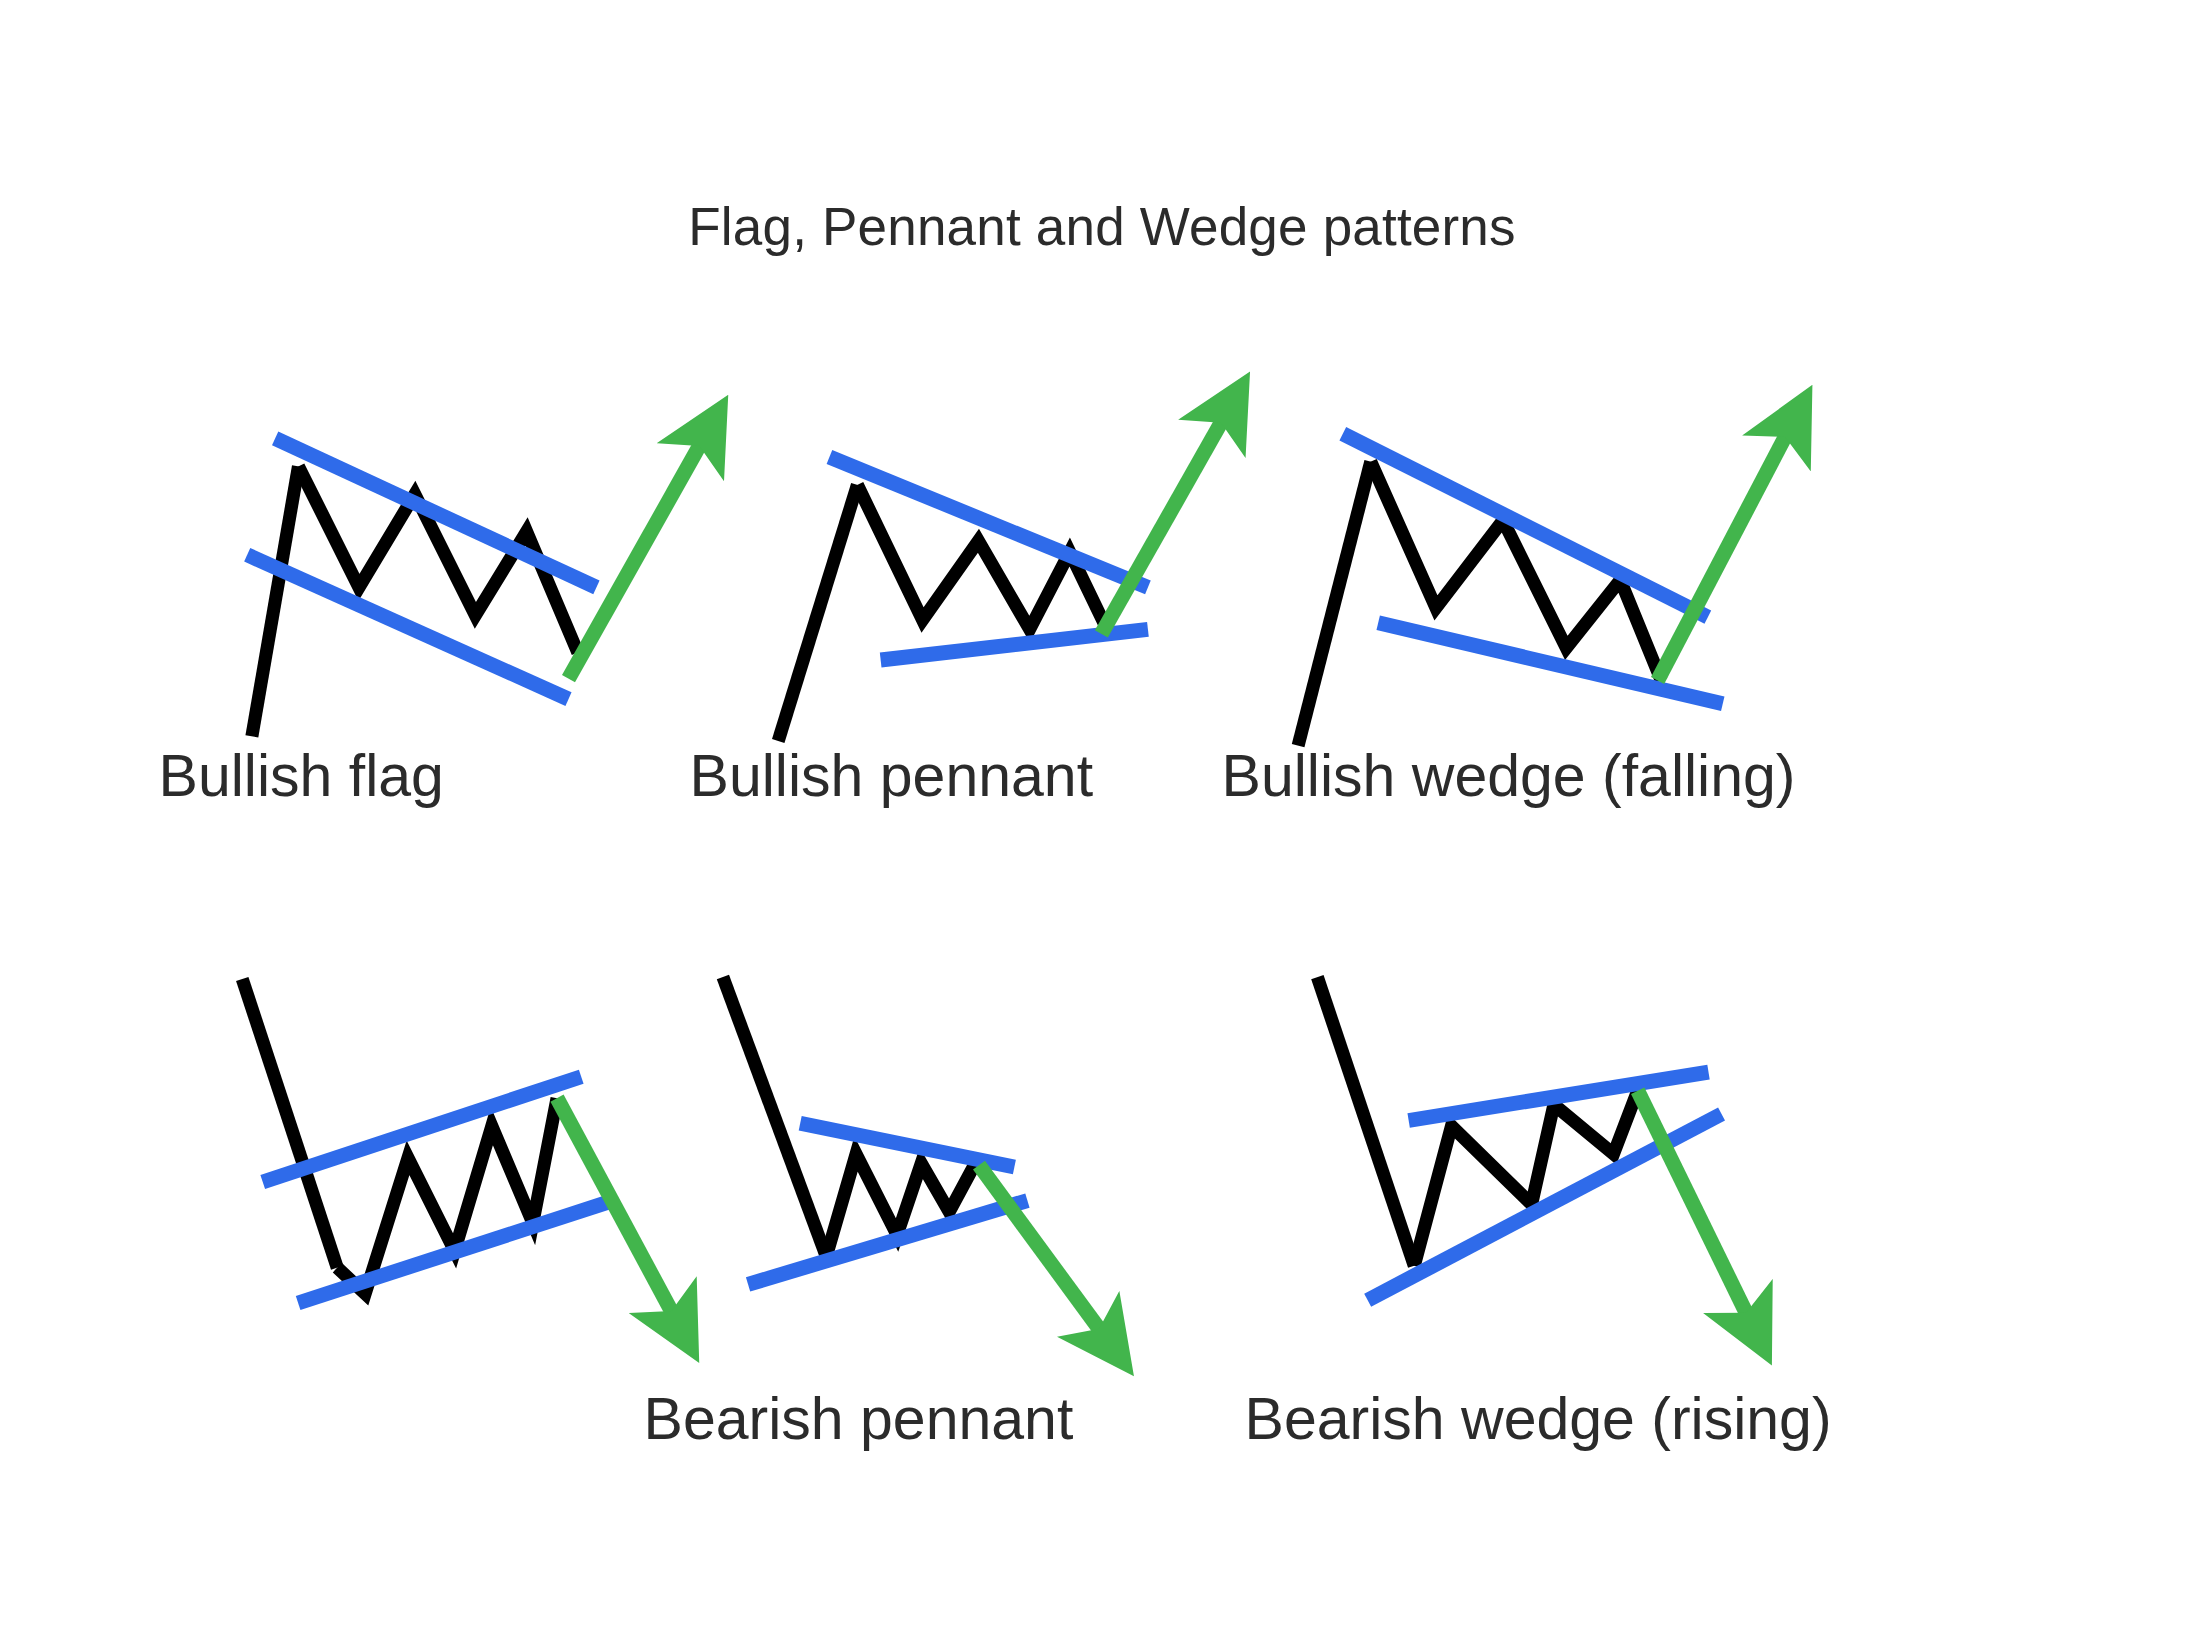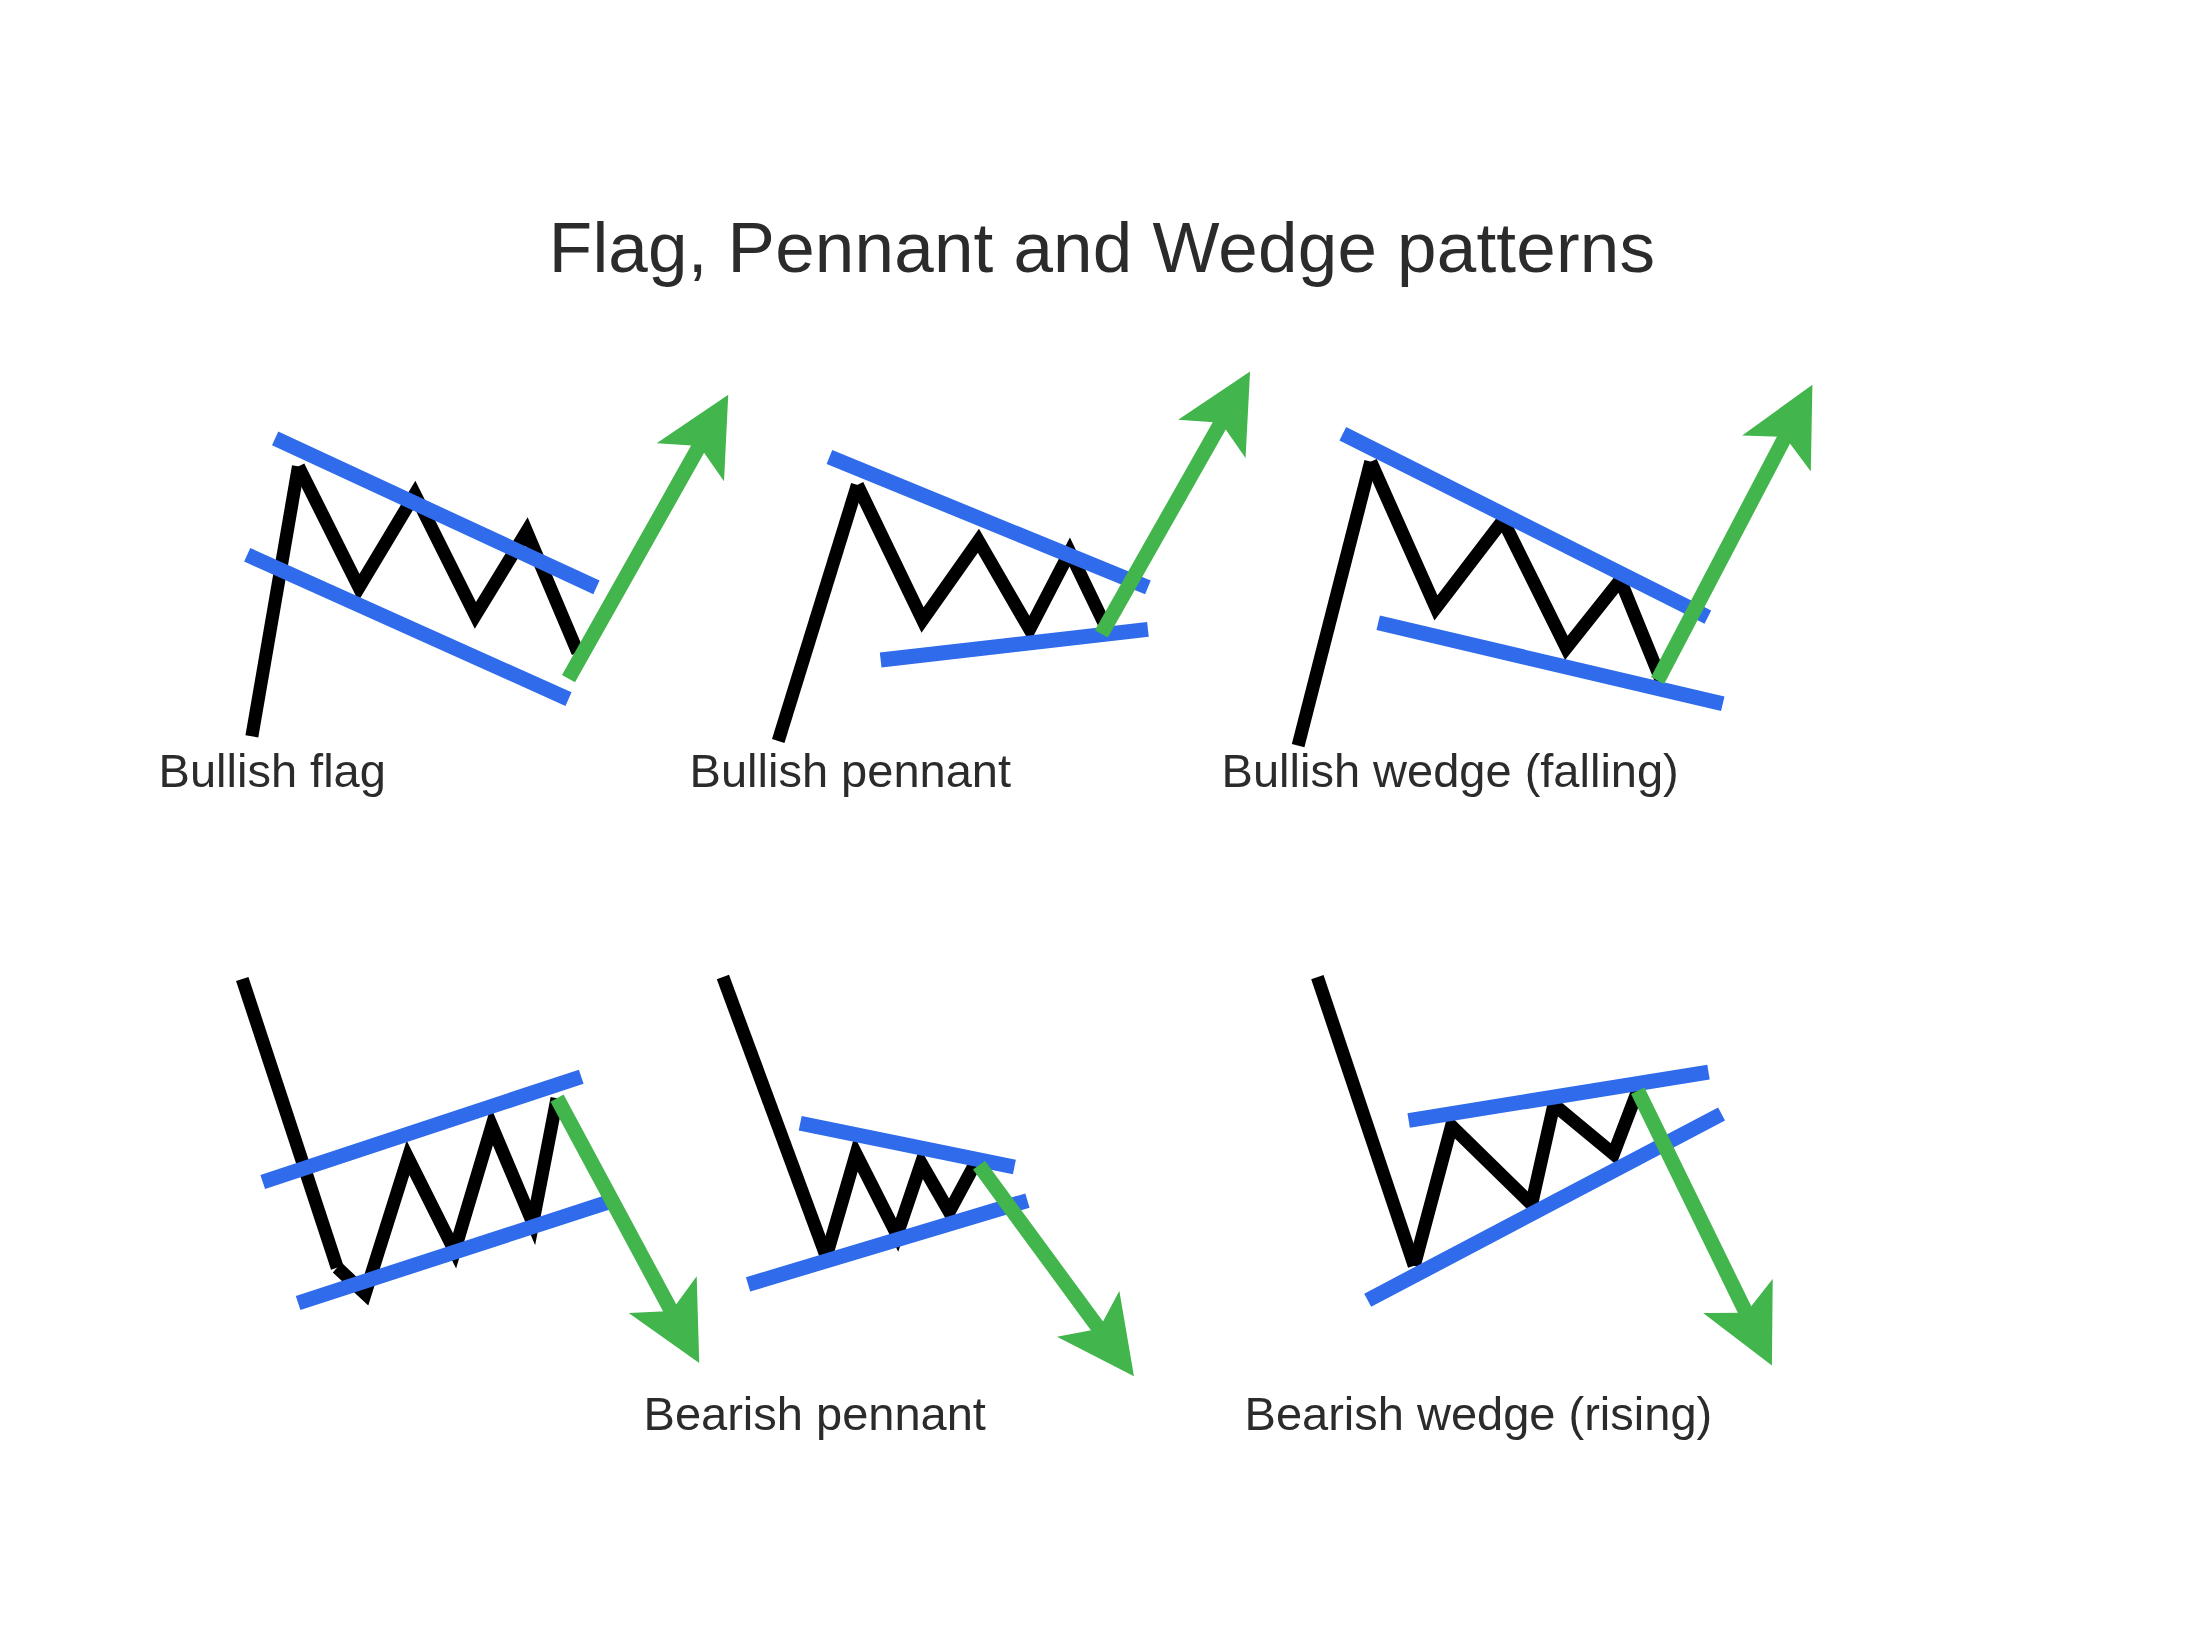--- a/index.html
+++ b/index.html
@@ -14,21 +14,21 @@
     color: #2b2b2b;
     overflow: hidden;
     position: relative;
   }
   #page-title {
     position: absolute;
     top: 164px;
     left: 0;
     width: 2204px;
     text-align: center;
-    font-size: 71px;
+    font-size: 53px;
     font-weight: 400;
     color: #2b2b2b;
     letter-spacing: 0.2px;
     line-height: 1;
   }
   .grid {
     position: absolute;
     top: 308px;
     left: 0;
     width: 2204px;
@@ -46,21 +46,21 @@
     width: 708px;
     height: 447px;
     display: block;
   }
   .panel .caption {
     position: absolute;
     top: 438px;
     left: 18.6px;
     width: 690px;
     text-align: left;
-    font-size: 47px;
+    font-size: 59px;
     font-weight: 400;
     color: #2b2b2b;
     line-height: 1.05;
     white-space: nowrap;
   }
 
   
   .r0 { top: 0px; }
   .r1 { top: 643px; }
   .c0 { left: 140px; }

